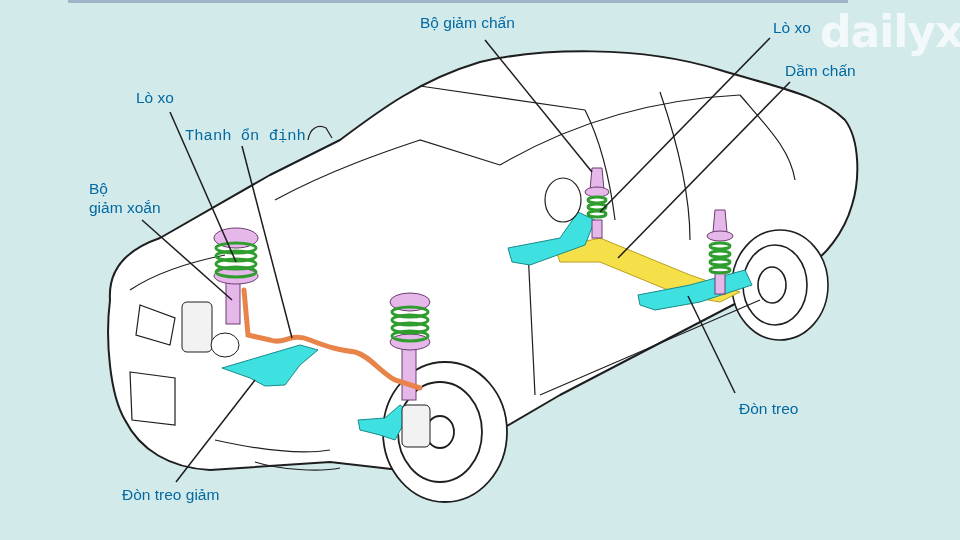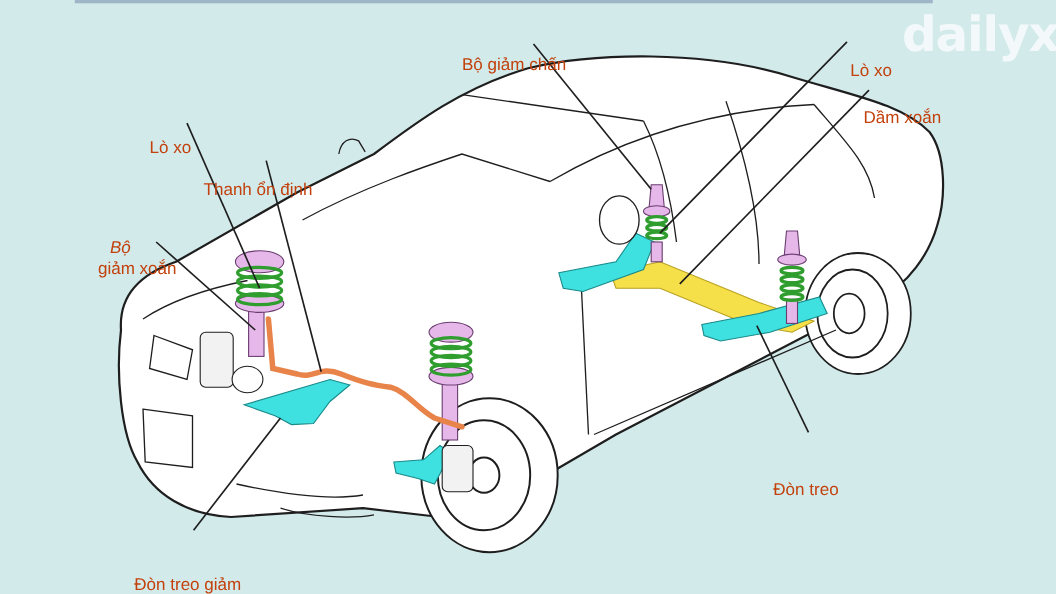--- a/index.html
+++ b/index.html
@@ -8,22 +8,22 @@
       background: #d3eaeb;
       font-family: "Liberation Sans", sans-serif;
       position: relative;
     }
     .top-bar {
       position: absolute; left: 68px; top: 0; width: 780px; height: 3px;
       background: #9fb5c8;
     }
     svg#diagram { position: absolute; left: 0; top: 0; }
     .label {
-      position: absolute; font-size: 15.5px; color: #c2410c;
-      white-space: nowrap; line-height: 18px; margin-top: 37px;
+      position: absolute; font-size: 15.5px; color: #0369a1;
+      white-space: nowrap; line-height: 18px;
     }
     .watermark {
       position: absolute; left: 820px; top: 6px;
       font-size: 44px; font-weight: bold; color: rgba(255,255,255,0.72);
       letter-spacing: -1px; font-family: "DejaVu Sans", sans-serif;
     }
   </style>
 </head>
 <body>
 
@@ -140,20 +140,20 @@
     <line x1="485" y1="40" x2="592" y2="172"></line>
     <line x1="770" y1="38" x2="600" y2="212"></line>
     <line x1="790" y1="82" x2="618" y2="258"></line>
     <line x1="735" y1="393" x2="688" y2="296"></line>
   </g>
 </svg>
 
 <div class="watermark">dailyxe</div>
 
 <div class="label" style="left:136px; top:89px;">Lò xo</div>
-<div class="label" style="left:185px; top:127px;">Thanh ổn định</div>
-<div class="label" style="left:100px; top:180px;font-style:italic;">Bộ</div>
+<div class="label" style="left:185px; top:127px;font-family:Liberation Mono, monospace;">Thanh ổn định</div>
+<div class="label" style="left:89px; top:180px;">Bộ</div>
 <div class="label" style="left:89px; top:199px;">giảm xoắn</div>
 <div class="label" style="left:122px; top:486px;">Đòn treo giảm</div>
 <div class="label" style="left:420px; top:14px;">Bộ giảm chấn</div>
 <div class="label" style="left:773px; top:19px;">Lò xo</div>
-<div class="label" style="left:785px; top:62px;">Dầm xoắn</div>
-<div class="label" style="left:703px; top:400px;">Đòn treo</div>
+<div class="label" style="left:785px; top:62px;">Dầm chấn</div>
+<div class="label" style="left:739px; top:400px;">Đòn treo</div>
 
 </body></html>

